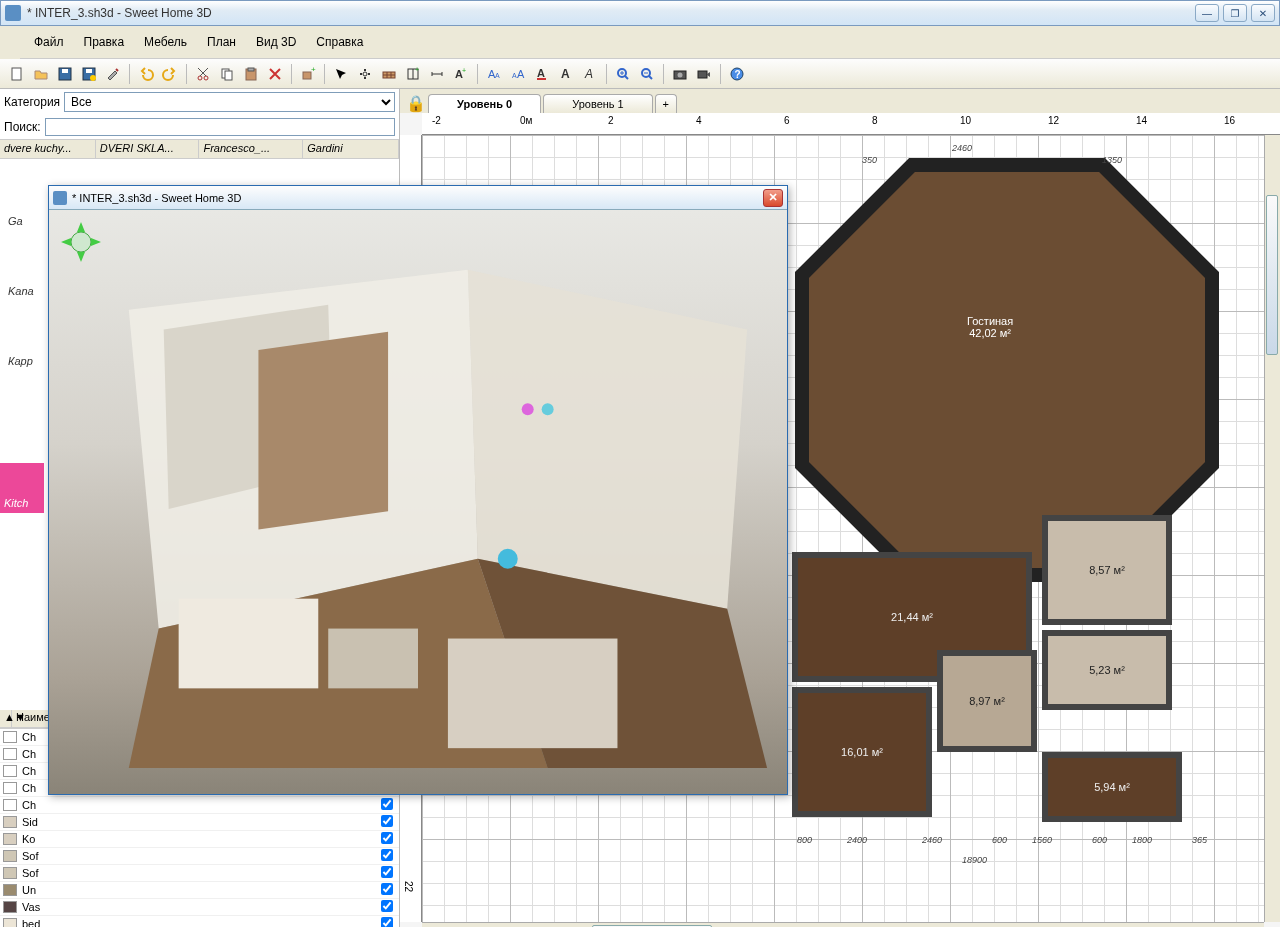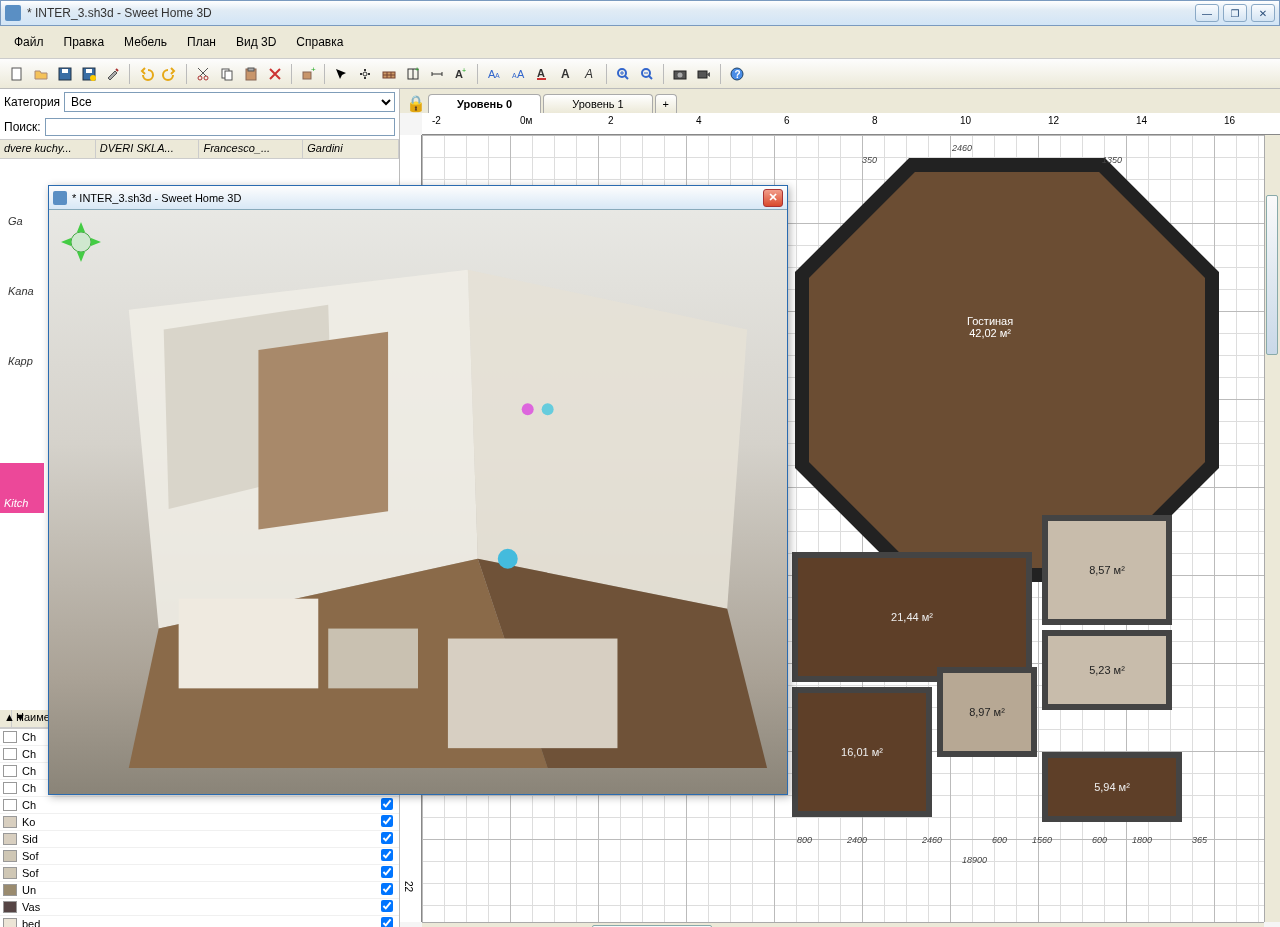--- a/index.html
+++ b/index.html
@@ -5,21 +5,21 @@
 * { margin: 0; padding: 0; box-sizing: border-box; font-family: Tahoma, Arial, sans-serif; }
 body { width: 1280px; height: 927px; background: #ece9d8; overflow: hidden; position: relative; }
 
 
 .titlebar { height: 26px; background: linear-gradient(#fff,#e0ebf5 40%,#d2e5f6); border: 1px solid #7a9abf; display: flex; align-items: center; padding: 0 4px; font-size: 12px; color: #333; }
 .titlebar .appicon { width: 16px; height: 16px; background: #5a8fc4; margin-right: 6px; border-radius: 2px; }
 .titlebar .wcontrols { margin-left: auto; display: flex; gap: 4px; }
 .titlebar .wbtn { width: 24px; height: 18px; border: 1px solid #8aa9c6; background: linear-gradient(#fafcfe,#d3e4f3); border-radius: 3px; display:flex; align-items:center; justify-content:center; font-size:10px; color:#2b4f7b; cursor:pointer; }
 
 
-.menubar { height: 22px; background: #ece9d8; display: flex; align-items: center; font-size: 12px; padding: 16px 4px; border-bottom: 1px solid #ccc; }
+.menubar { height: 22px; background: #ece9d8; display: flex; align-items: center; font-size: 12px; padding: 16px 4px; border-bottom: 1px solid #ccc; margin-left: 20px; }
 .menubar span { padding: 2px 10px; cursor:pointer; }
 
 
 .toolbar { height: 30px; background: linear-gradient(#fdfdfd,#ece9d8); border-bottom: 1px solid #bbb; display: flex; align-items: center; padding: 0 6px; gap: 2px; }
 .tbtn { width: 22px; height: 22px; display:flex; align-items:center; justify-content:center; border:1px solid transparent; border-radius:2px; cursor:pointer; }
 .tsep { width:1px; height:20px; background:#bbb; margin:0 3px; }
 .tbtn svg { width: 16px; height: 16px; }
 
 
 .main { display:flex; height: 849px; }
@@ -346,29 +346,29 @@
         <div class="frow">
           <div class="fsw" style="background:#fff"></div>
           <div class="fname">Ch</div>
           <div class="fnum"></div>
           <div class="fnum"></div>
           <div class="fnum"></div>
           <div class="fchk"><input type="checkbox" checked="" style=""></div>
         </div>
         <div class="frow">
           <div class="fsw" style="background:#d8cfc0"></div>
+          <div class="fname">Sid</div>
+          <div class="fnum"></div>
+          <div class="fnum"></div>
+          <div class="fnum"></div>
+          <div class="fchk"><input type="checkbox" checked="" style=""></div>
+        </div>
+        <div class="frow">
+          <div class="fsw" style="background:#d8cfc0"></div>
           <div class="fname">Ko</div>
-          <div class="fnum"></div>
-          <div class="fnum"></div>
-          <div class="fnum"></div>
-          <div class="fchk"><input type="checkbox" checked="" style=""></div>
-        </div>
-        <div class="frow">
-          <div class="fsw" style="background:#d8cfc0"></div>
-          <div class="fname">Sid</div>
           <div class="fnum"></div>
           <div class="fnum"></div>
           <div class="fnum"></div>
           <div class="fchk"><input type="checkbox" checked="" style=""></div>
         </div>
         <div class="frow">
           <div class="fsw" style="background:#cfc7b5"></div>
           <div class="fname">Sof</div>
           <div class="fnum"></div>
           <div class="fnum"></div>
@@ -458,21 +458,21 @@
       </div>
       <div class="plan-room" style="left:620px; top:380px; width:130px; height:110px; background:#c8bcab;">
         <span class="plan-label">8,57 м²</span>
       </div>
       <div class="plan-room" style="left:620px; top:495px; width:130px; height:80px; background:#c8bcab;">
         <span class="plan-label">5,23 м²</span>
       </div>
       <div class="plan-room plan-dark" style="left:370px; top:515px; width:140px; height:130px;">
         <span class="plan-label">16,01 м²</span>
       </div>
-      <div class="plan-room" style="left:515px; top:515px; width:100px; height:90px; background:#b7a894;margin-top:17px;">
+      <div class="plan-room" style="left:515px; top:515px; width:100px; height:102px; background:#b7a894;">
         <span class="plan-label">8,97 м²</span>
       </div>
       <div class="plan-room plan-dark" style="left:620px; top:580px; width:140px; height:70px;">
         <span class="plan-label">5,94 м²</span>
       </div>
 
       <div class="dimline" style="left:530px; top:8px">2460</div>
       <div class="dimline" style="left:440px; top:20px">350</div>
       <div class="dimline" style="left:680px; top:20px">1350</div>
 

